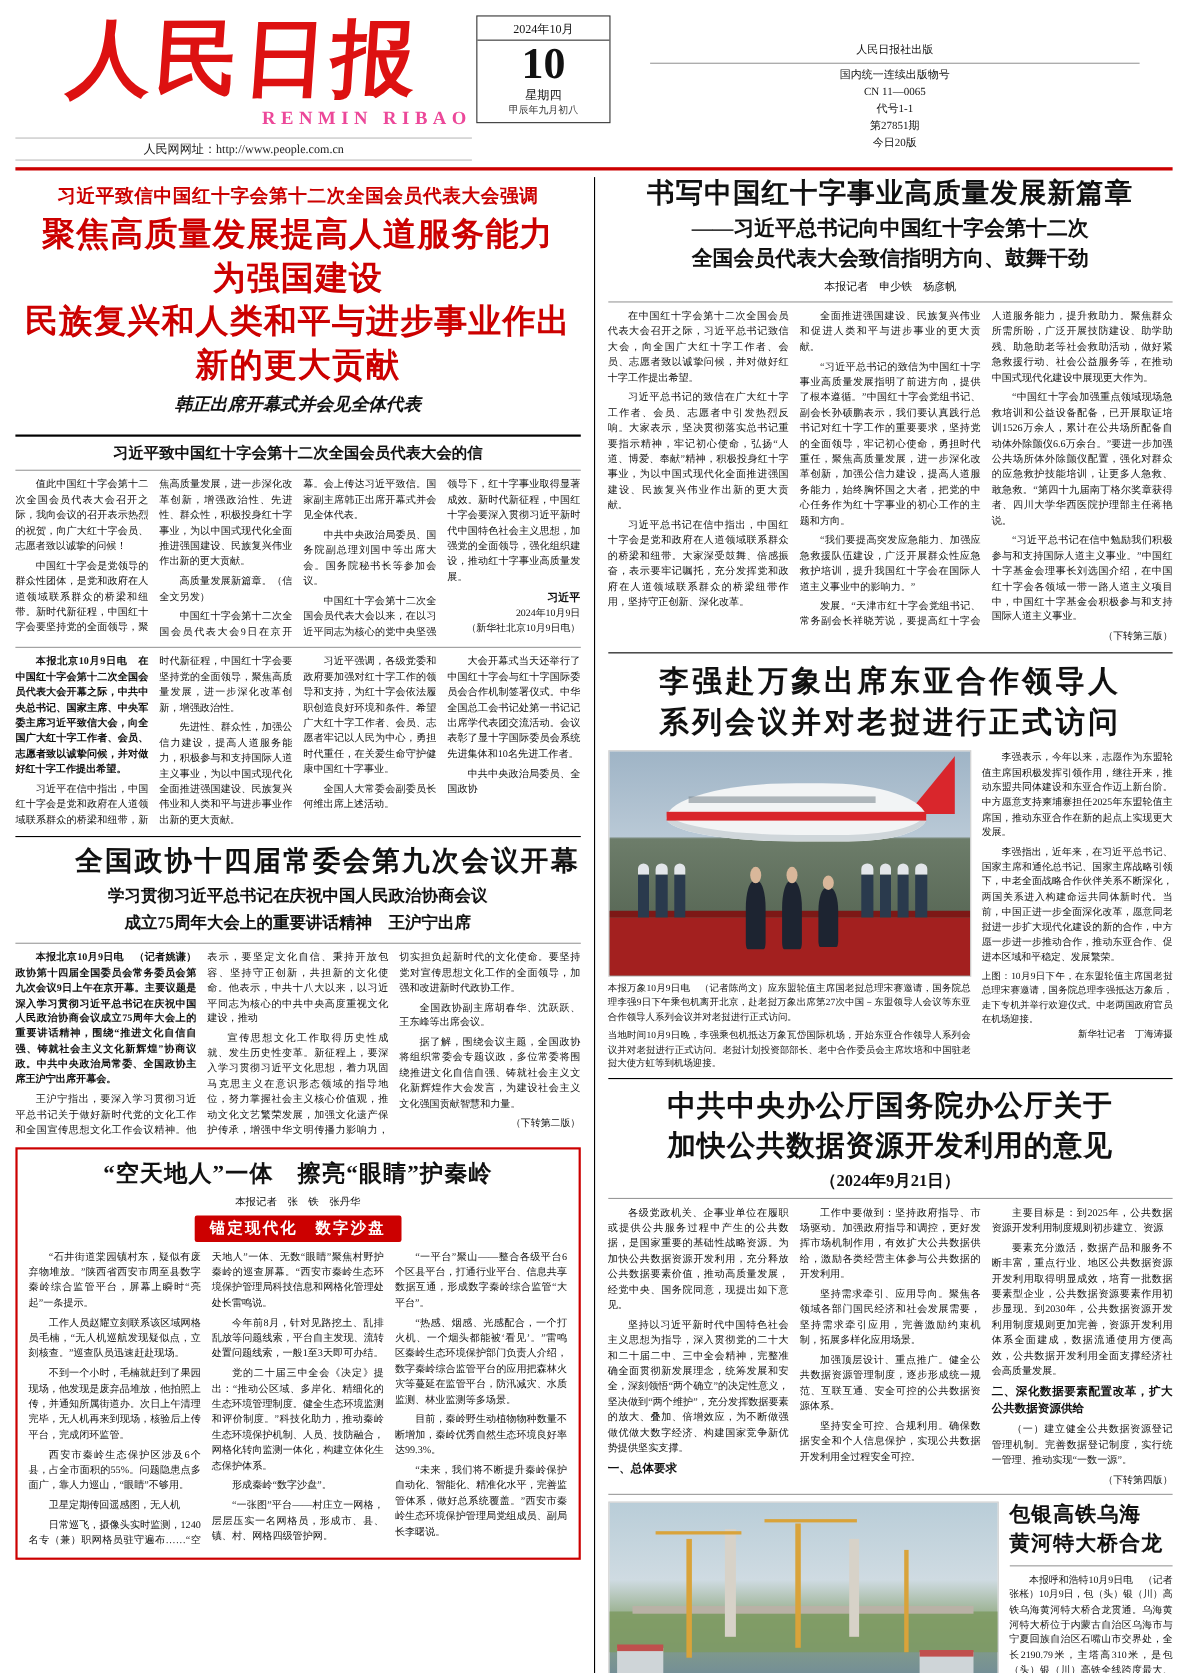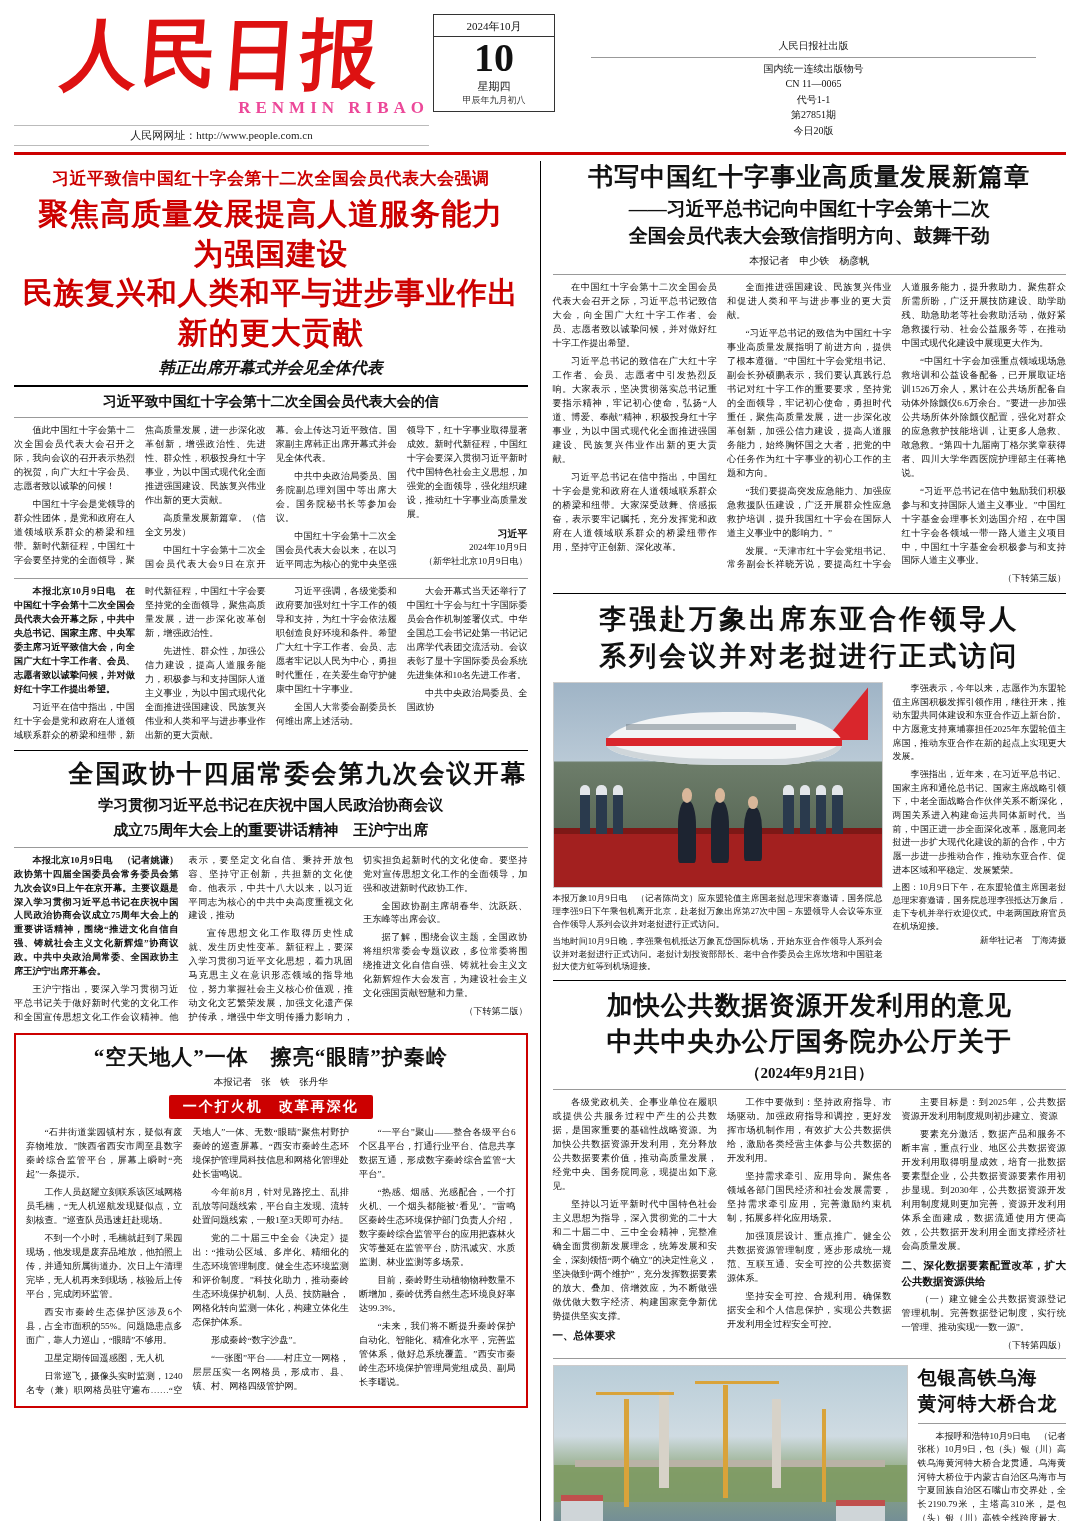--- a/index.html
+++ b/index.html
@@ -21,21 +21,21 @@
   .mast-info div{letter-spacing:0px;}
   .mast-info .sep{border-top:1px solid #999;margin:3px 30px;}
 
   
   .cols{display:flex;gap:12px;margin-top:6px;}
   .colL{width:516px;}
   .colR{width:516px;}
   .vsep{width:1px;background:#000;}
 
   
-  .hl-main{border-bottom:2px solid #000;padding-bottom:6px;}
+  .hl-main{border-bottom:2px solid #000;padding-bottom:16px;}
   .hl-sup{font-size:17px;font-weight:bold;text-align:center;color:#c00;margin:6px 0 4px;letter-spacing:0.5px;}
   .hl-big{font-size:30px;font-weight:bold;text-align:center;color:#c00;line-height:1.32;letter-spacing:1px;}
   .hl-sub{font-size:16px;font-weight:bold;text-align:center;margin-top:6px;font-style:italic;}
 
   .sec-title{font-size:25px;font-weight:bold;text-align:right;letter-spacing:2px;line-height:1.3;}
   .sec-sub{font-size:15px;font-weight:bold;text-align:center;margin-top:4px;line-height:1.4;}
   .byline{font-size:10px;text-align:center;margin:5px 0;}
 
   
   .txtcols{column-gap:10px;font-size:9.2px;line-height:1.52;text-align:justify;text-justify:inter-ideograph;color:#111;}
@@ -173,21 +173,21 @@
         <p>王沪宁指出，要深入学习贯彻习近平总书记关于做好新时代党的文化工作和全国宣传思想文化工作会议精神。他表示，要坚定文化自信、秉持开放包容、坚持守正创新，共担新的文化使命。他表示，中共十八大以来，以习近平同志为核心的中共中央高度重视文化建设，推动</p>
         <p>宣传思想文化工作取得历史性成就、发生历史性变革。新征程上，要深入学习贯彻习近平文化思想，着力巩固马克思主义在意识形态领域的指导地位，努力掌握社会主义核心价值观，推动文化文艺繁荣发展，加强文化遗产保护传承，增强中华文明传播力影响力，切实担负起新时代的文化使命。要坚持党对宣传思想文化工作的全面领导，加强和改进新时代政协工作。</p>
         <p>全国政协副主席胡春华、沈跃跃、王东峰等出席会议。</p>
         <p>据了解，围绕会议主题，全国政协将组织常委会专题议政，多位常委将围绕推进文化自信自强、铸就社会主义文化新辉煌作大会发言，为建设社会主义文化强国贡献智慧和力量。</p>
         <div class="signsm">（下转第二版）</div>
       </div>
 
       <div class="boxed">
         <div class="boxed-title">“空天地人”一体　擦亮“眼睛”护秦岭</div>
         <div class="boxed-by">本报记者　张　铁　张丹华</div>
-        <div class="badge">一个打火机　改革再深化</div>
+        <div class="badge">锚定现代化　数字沙盘</div>
         <div class="txtcols c3">
           <p>“石井街道棠园镇村东，疑似有废弃物堆放。”陕西省西安市周至县数字秦岭综合监管平台，屏幕上瞬时“亮起”一条提示。</p>
           <p>工作人员赵耀立刻联系该区域网格员毛楠，“无人机巡航发现疑似点，立刻核查。”巡查队员迅速赶赴现场。</p>
           <p>不到一个小时，毛楠就赶到了果园现场，他发现是废弃品堆放，他拍照上传，并通知所属街道办。次日上午清理完毕，无人机再来到现场，核验后上传平台，完成闭环监管。</p>
           <p>西安市秦岭生态保护区涉及6个县，占全市面积的55%。问题隐患点多面广，靠人力巡山，“眼睛”不够用。</p>
           <p>卫星定期传回遥感图，无人机</p>
           <p>日常巡飞，摄像头实时监测，1240名专（兼）职网格员驻守遍布……“空天地人”一体、无数“眼睛”聚焦村野护秦岭的巡查屏幕。“西安市秦岭生态环境保护管理局科技信息和网格化管理处处长雷鸣说。</p>
           <p>今年前8月，针对见路挖土、乱排乱放等问题线索，平台自主发现、流转处置问题线索，一般1至3天即可办结。</p>
           <p>党的二十届三中全会《决定》提出：“推动公区域、多岸化、精细化的生态环境管理制度。健全生态环境监测和评价制度。”科技化助力，推动秦岭生态环境保护机制、人员、技防融合，网格化转向监测一体化，构建立体化生态保护体系。</p>
           <p>形成秦岭“数字沙盘”。</p>
@@ -255,22 +255,22 @@
             <p>李强表示，今年以来，志愿作为东盟轮值主席国积极发挥引领作用，继往开来，推动东盟共同体建设和东亚合作迈上新台阶。中方愿意支持柬埔寨担任2025年东盟轮值主席国，推动东亚合作在新的起点上实现更大发展。</p>
             <p>李强指出，近年来，在习近平总书记、国家主席和通伦总书记、国家主席战略引领下，中老全面战略合作伙伴关系不断深化，两国关系进入构建命运共同体新时代。当前，中国正进一步全面深化改革，愿意同老挝进一步扩大现代化建设的新的合作，中方愿一步进一步推动合作，推动东亚合作、促进本区域和平稳定、发展繁荣。</p>
           </div>
           <div class="cap">上图：10月9日下午，在东盟轮值主席国老挝总理宋赛邀请，国务院总理李强抵达万象后，走下专机并举行欢迎仪式。中老两国政府官员在机场迎接。</div>
           <div class="capsign">新华社记者　丁海涛摄</div>
         </div>
       </div>
 
       <div class="rule"></div>
 
+      <div class="r-hl3">中共中央办公厅国务院办公厅关于</div>
       <div class="r-hl3">加快公共数据资源开发利用的意见</div>
-      <div class="r-hl3">中共中央办公厅国务院办公厅关于</div>
       <div class="r-date">（2024年9月21日）</div>
       <div class="rule-thin"></div>
 
       <div class="txtcols c3">
         <p>各级党政机关、企事业单位在履职或提供公共服务过程中产生的公共数据，是国家重要的基础性战略资源。为加快公共数据资源开发利用，充分释放公共数据要素价值，推动高质量发展，经党中央、国务院同意，现提出如下意见。</p>
         <p>坚持以习近平新时代中国特色社会主义思想为指导，深入贯彻党的二十大和二十届二中、三中全会精神，完整准确全面贯彻新发展理念，统筹发展和安全，深刻领悟“两个确立”的决定性意义，坚决做到“两个维护”，充分发挥数据要素的放大、叠加、倍增效应，为不断做强做优做大数字经济、构建国家竞争新优势提供坚实支撑。</p>
         <div class="sub-h">一、总体要求</div>
         <p>工作中要做到：坚持政府指导、市场驱动。加强政府指导和调控，更好发挥市场机制作用，有效扩大公共数据供给，激励各类经营主体参与公共数据的开发利用。</p>
         <p>坚持需求牵引、应用导向。聚焦各领域各部门国民经济和社会发展需要，坚持需求牵引应用，完善激励约束机制，拓展多样化应用场景。</p>
         <p>加强顶层设计、重点推广。健全公共数据资源管理制度，逐步形成统一规范、互联互通、安全可控的公共数据资源体系。</p>

